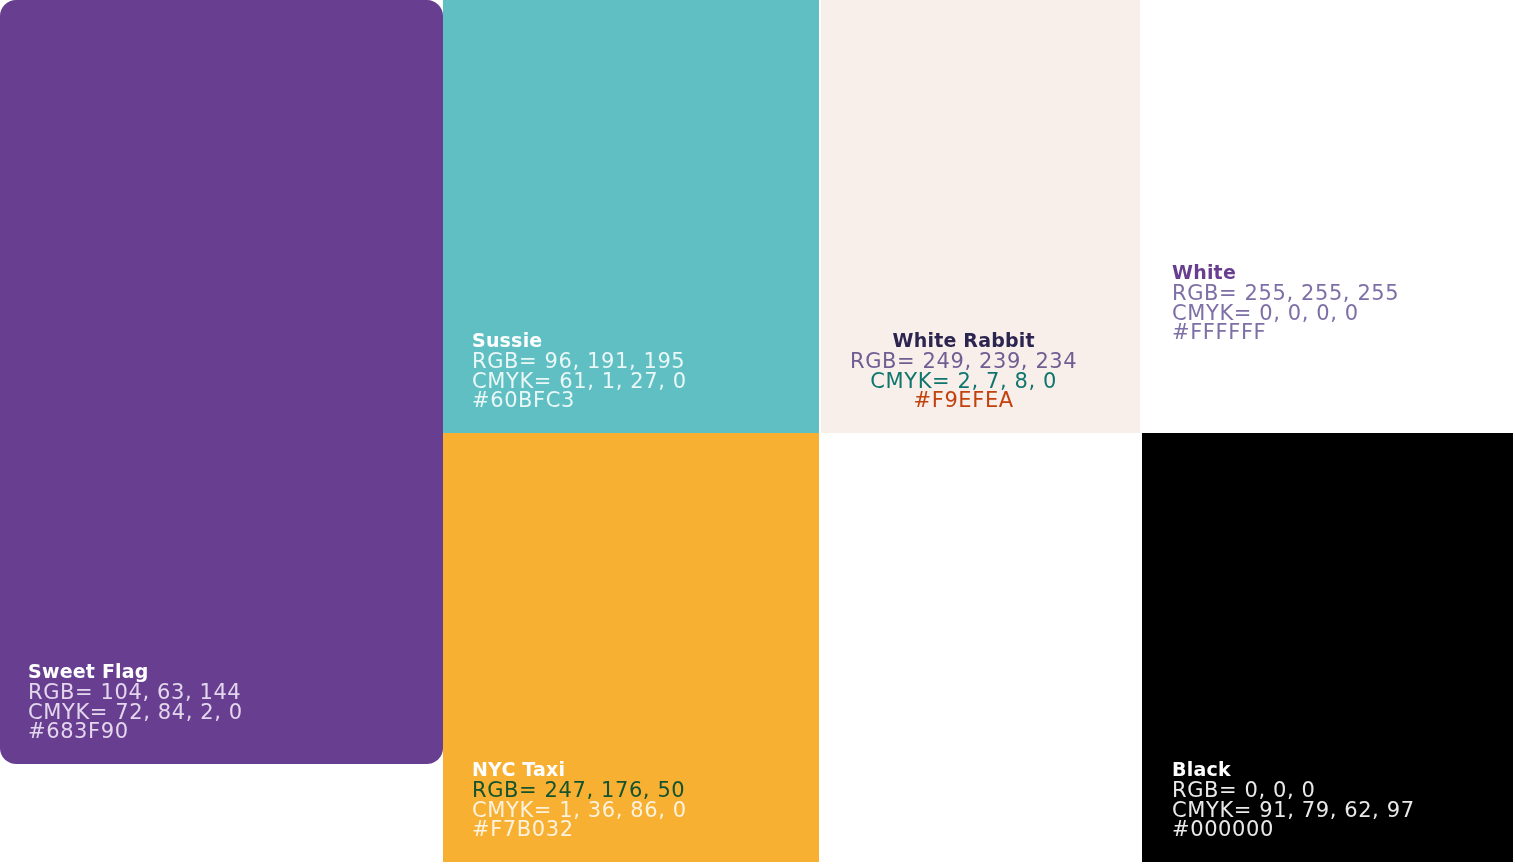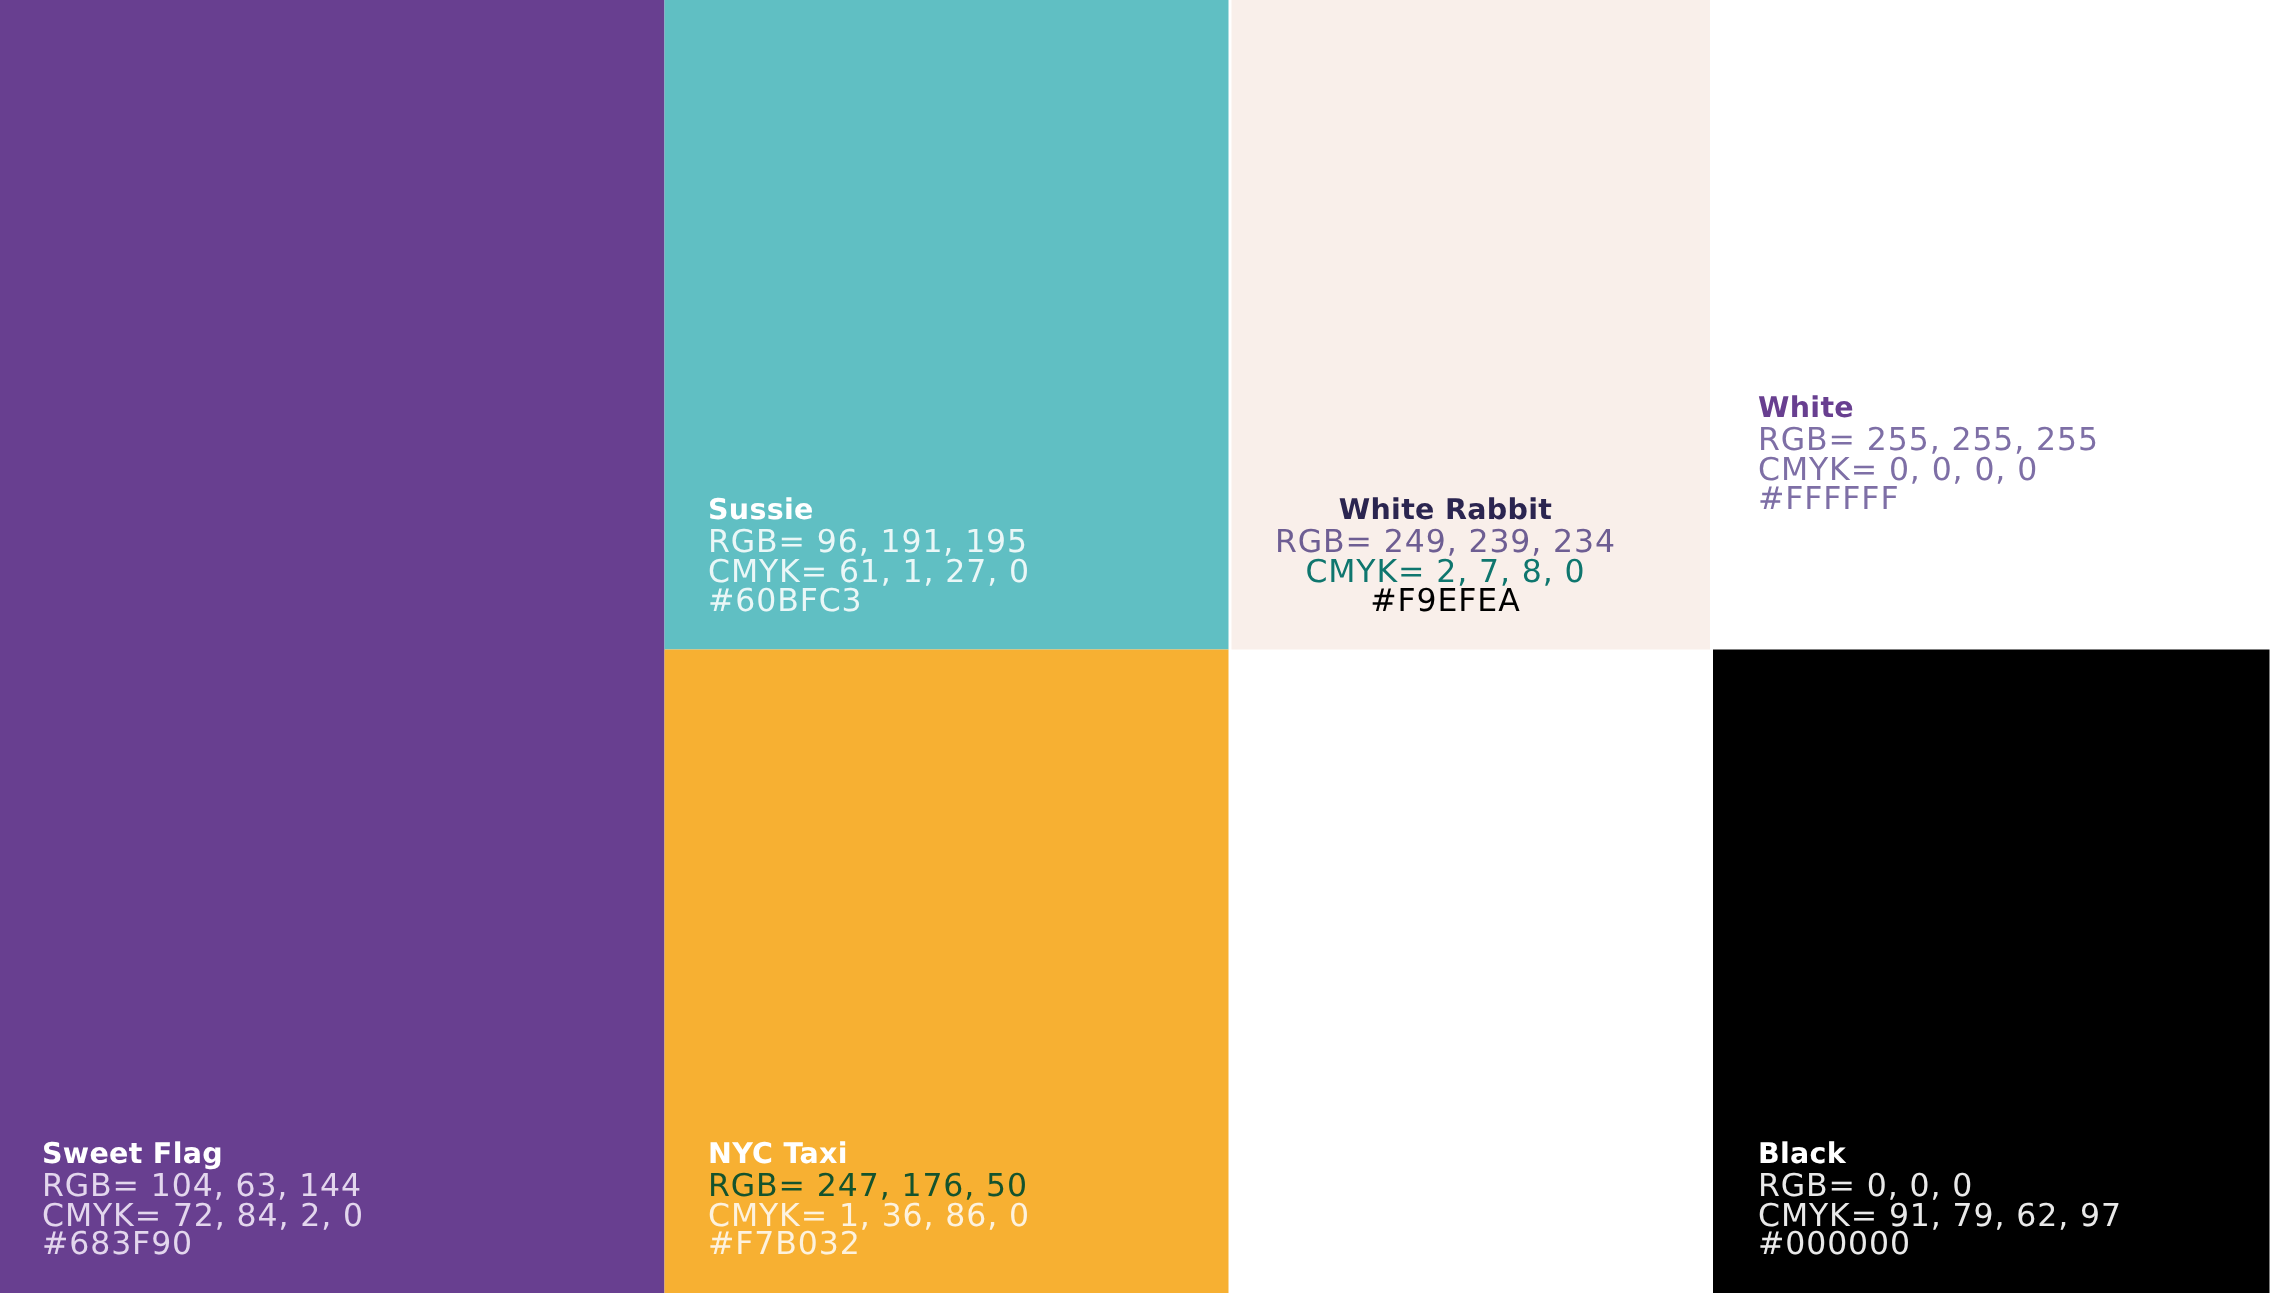--- a/index.html
+++ b/index.html
@@ -47,21 +47,22 @@
     font-size: 21px;
     font-weight: 400;
     letter-spacing: 0.6px;
   }
 
   
   #swatch-sweet-flag {
     left: 0px;
     top: 0px;
     width: 443px;
-    height: 862px;
+    height: 764px;
+    border-radius: 16px;
   }
 
   
   #swatch-sussie {
     left: 443px;
     top: 0px;
     width: 376px;
     height: 433px;
   }
   #swatch-nyc-taxi {
@@ -129,21 +130,21 @@
       <div class="swatch-line" style="color: rgb(234, 247, 247);">CMYK= 61, 1, 27, 0</div>
       <div class="swatch-line" style="color: rgb(234, 247, 247);">#60BFC3</div>
     </div>
   </div>
 
   <div class="swatch" id="swatch-white-rabbit" style="background-color: rgb(249, 239, 234);">
     <div class="swatch-text">
       <div class="swatch-name" style="color: rgb(43, 37, 80);">White Rabbit</div>
       <div class="swatch-line" style="color: rgb(110, 94, 147);">RGB= 249, 239, 234</div>
       <div class="swatch-line" style="color: #0f766e;">CMYK= 2, 7, 8, 0</div>
-      <div class="swatch-line" style="color: #000000;">#F9EFEA</div>
+      <div class="swatch-line" style="color: #c2410c;">#F9EFEA</div>
     </div>
   </div>
 
   <div class="swatch" id="swatch-white" style="background-color: rgb(255, 255, 255);">
     <div class="swatch-text">
       <div class="swatch-name" style="color: rgb(104, 63, 144);">White</div>
       <div class="swatch-line" style="color: rgb(126, 111, 166);">RGB= 255, 255, 255</div>
       <div class="swatch-line" style="color: rgb(126, 111, 166);">CMYK= 0, 0, 0, 0</div>
       <div class="swatch-line" style="color: rgb(126, 111, 166);">#FFFFFF</div>
     </div>

